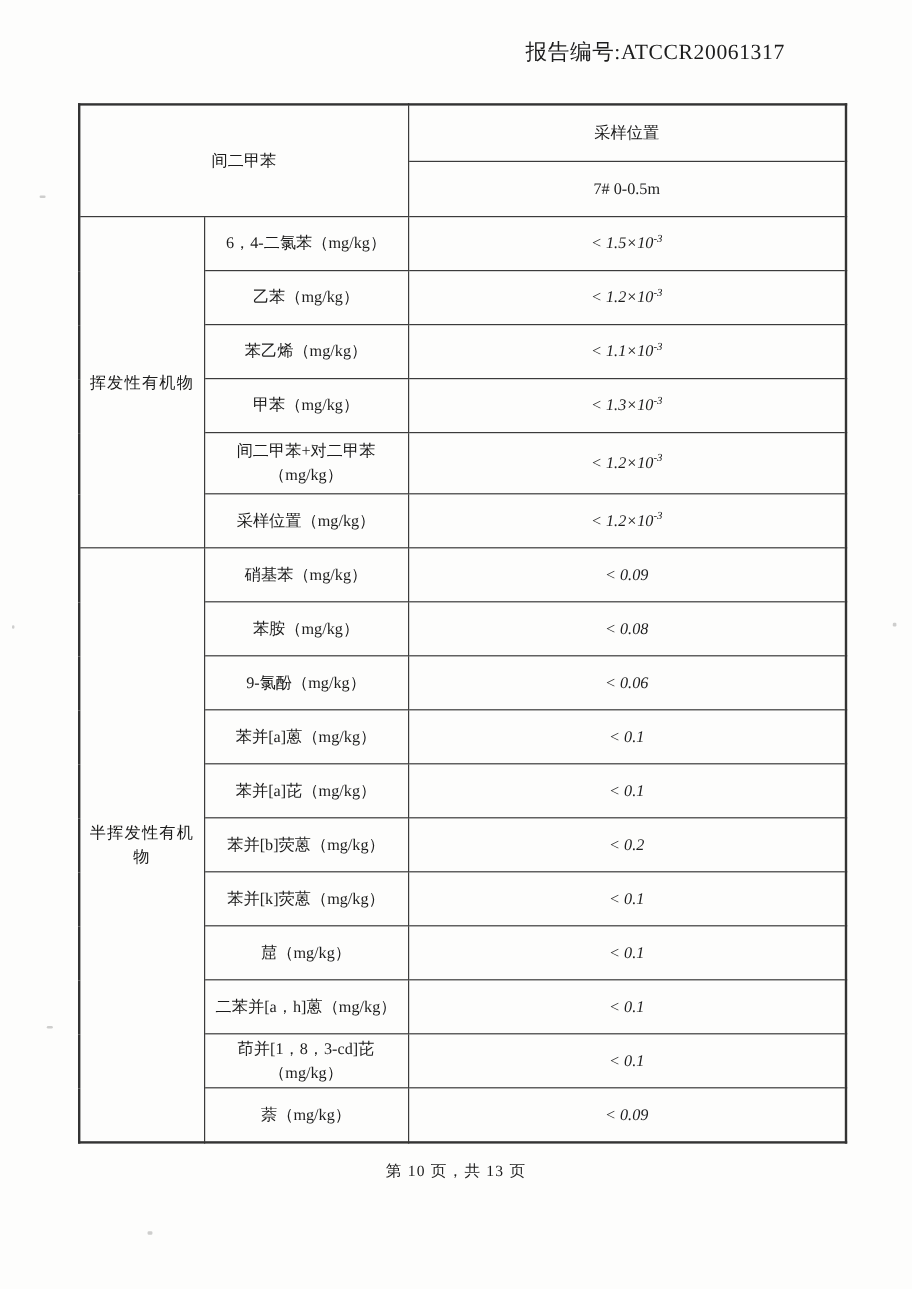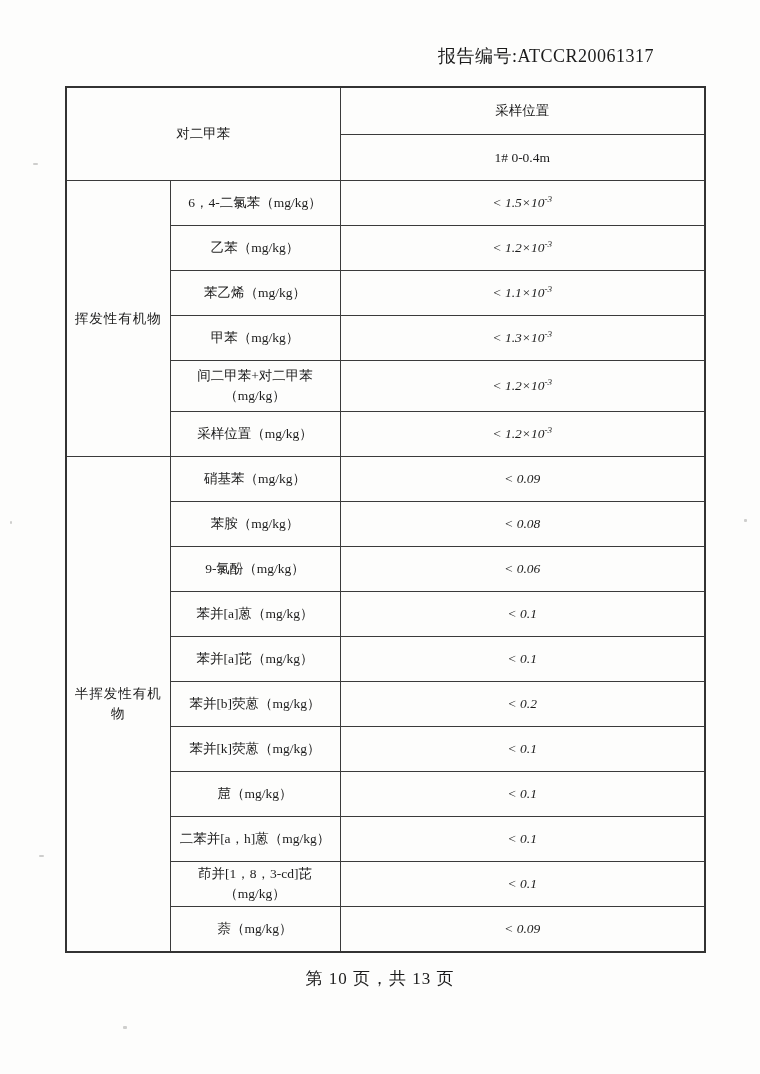--- a/index.html
+++ b/index.html
@@ -7,21 +7,21 @@
   .page{
     position:relative;
     width:760px;height:1074px;
     background:#fdfdfc;
     font-family:"Liberation Serif","DejaVu Serif",serif;
     color:#1c1c1c;
     overflow:hidden;
   }
   .report-no{
     position:absolute;
-    top:44px;right:106px;
+    top:31px;right:106px;
     font-size:18px;
     letter-spacing:0.5px;
     white-space:nowrap;
   }
   table.results{
     position:absolute;
     left:65px;top:86px;
     width:639px;height:829px;
     border-collapse:collapse;
     table-layout:fixed;
@@ -44,45 +44,45 @@
   tr.brow td{height:40px;}
   tr.brow-tall td{height:46px;}
   td.item{white-space:pre-line;font-size:13px;}
   td.group{font-size:13.5px;letter-spacing:1px;margin-left:19px;}
   td.val{font-size:14px;font-style:italic;}
   td.val sup{font-size:9px;line-height:0;}
   .page-footer{
     position:absolute;
     top:967px;left:0;width:100%;
     text-align:center;
-    font-size:17px;
+    font-size:13px;
     letter-spacing:1px;
   }
   .speck{position:absolute;background:#b5b5b3;border-radius:1px;opacity:.65;}
 </style>
 </head>
 <body>
 
 <div class="page">
 
   <div class="report-no">报告编号:ATCCR20061317</div>
 
   <table class="results">
     <colgroup>
       <col class="c-group">
         <col class="c-item">
         <col class="c-value">
     </colgroup>
     <tbody>
       <tr class="hrow1">
-        <td class="hdr" rowspan="2" colspan="2">对二甲苯</td>
+        <td class="hdr" rowspan="2" colspan="2">间二甲苯</td>
         <td class="hdr">采样位置</td>
       </tr>
       <tr class="hrow2">
-        <td class="hdr">1# 0-0.4m</td>
+        <td class="hdr">7# 0-0.5m</td>
       </tr>
 
       <tr class="brow">
         <td class="group" rowspan="6">挥发性有机物</td>
         <td class="item">6，4-二氯苯（mg/kg）</td>
         <td class="val"><span>&lt; 1.5×10</span><sup>-3</sup></td>
       </tr>
       <tr class="brow">
         <td class="item">乙苯（mg/kg）</td>
         <td class="val"><span>&lt; 1.2×10</span><sup>-3</sup></td>

